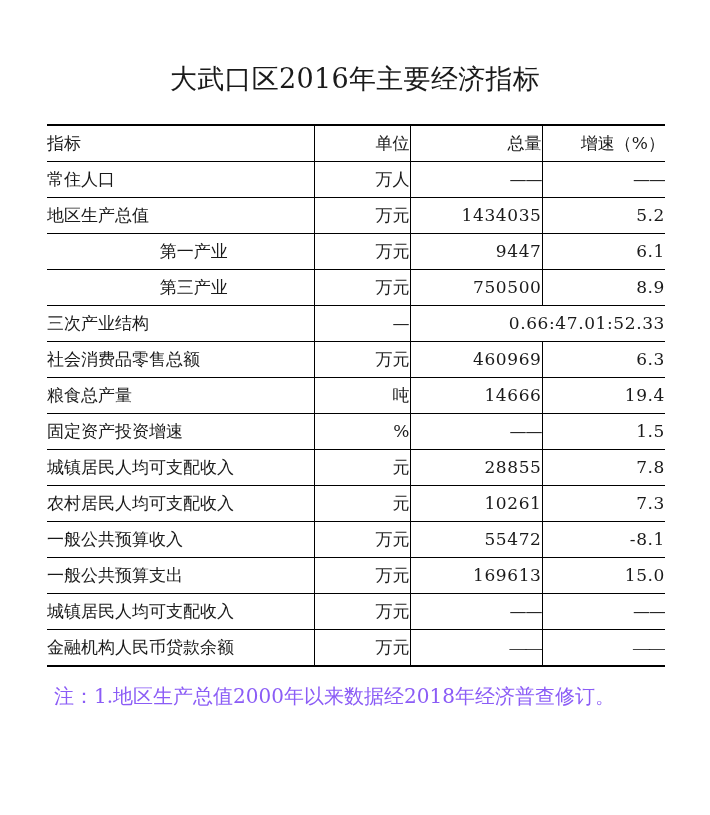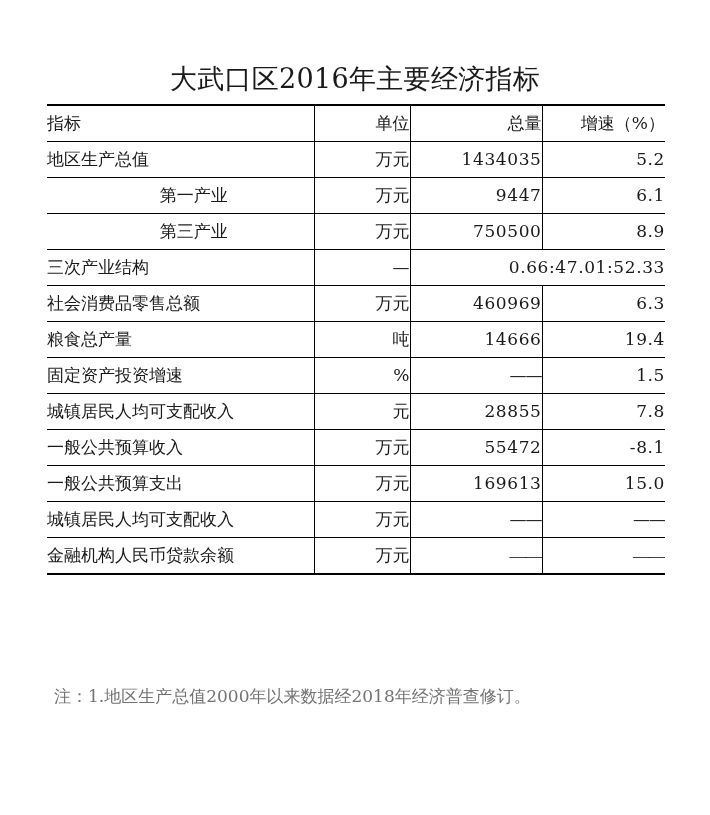--- a/index.html
+++ b/index.html
@@ -37,20 +37,21 @@
   .table-wrap {
     position: absolute;
     left: 47px;
     top: 104px;
     width: 618px;
   }
   table.stats {
     border-collapse: collapse;
     width: 618px;
     table-layout: fixed;
+    margin-top: 20px;
   }
   table.stats col.c-ind { width: 267px; }
   table.stats col.c-unit { width: 96px; }
   table.stats col.c-total { width: 132px; }
   table.stats col.c-rate { width: 123px; }
 
   table.stats th, table.stats td {
     border-top: 1.6px solid #000;
     border-bottom: 1.6px solid #000;
     border-left: 1.6px solid #000;
@@ -89,23 +90,23 @@
     letter-spacing: 0.6px;
   }
   .dash-long {
     display: inline-block;
     letter-spacing: -1px;
   }
   .note {
     position: absolute;
     left: 54px;
     top: 686px;
-    font-size: 17px;
+    font-size: 20px;
     line-height: 20px;
-    color: #737373;
+    color: #8b5cf6;
     white-space: nowrap;
   }
 </style>
 </head>
 <body>
 
 <div class="page">
 
   <div class="title">大武口区2016年主要经济指标</div>
 
@@ -120,20 +121,26 @@
       <thead>
         <tr>
           <th class="cell-ind">指标</th>
           <th class="cell-center">单位</th>
           <th class="cell-center">总量</th>
           <th class="cell-center">增速（%）</th>
         </tr>
       </thead>
       <tbody id="tbody">
           <tr>
+            <td class="cell-ind">常住人口</td>
+            <td class="cell-center">万人</td>
+            <td class="cell-center num"><span class="dash-long">——</span></td>
+            <td class="cell-center num"><span class="dash-long">——</span></td>
+          </tr>
+          <tr>
             <td class="cell-ind">地区生产总值</td>
             <td class="cell-center">万元</td>
             <td class="cell-center num"><span>1434035</span></td>
             <td class="cell-center num"><span>5.2</span></td>
           </tr>
           <tr>
             <td class="cell-ind indent">第一产业</td>
             <td class="cell-center">万元</td>
             <td class="cell-center num"><span>9447</span></td>
             <td class="cell-center num"><span>6.1</span></td>
@@ -167,20 +174,26 @@
             <td class="cell-center num"><span class="dash-long">——</span></td>
             <td class="cell-center num"><span>1.5</span></td>
           </tr>
           <tr>
             <td class="cell-ind">城镇居民人均可支配收入</td>
             <td class="cell-center">元</td>
             <td class="cell-center num"><span>28855</span></td>
             <td class="cell-center num"><span>7.8</span></td>
           </tr>
           <tr>
+            <td class="cell-ind">农村居民人均可支配收入</td>
+            <td class="cell-center">元</td>
+            <td class="cell-center num"><span>10261</span></td>
+            <td class="cell-center num"><span>7.3</span></td>
+          </tr>
+          <tr>
             <td class="cell-ind">一般公共预算收入</td>
             <td class="cell-center">万元</td>
             <td class="cell-center num"><span>55472</span></td>
             <td class="cell-center num"><span>-8.1</span></td>
           </tr>
           <tr>
             <td class="cell-ind">一般公共预算支出</td>
             <td class="cell-center">万元</td>
             <td class="cell-center num"><span>169613</span></td>
             <td class="cell-center num"><span>15.0</span></td>

